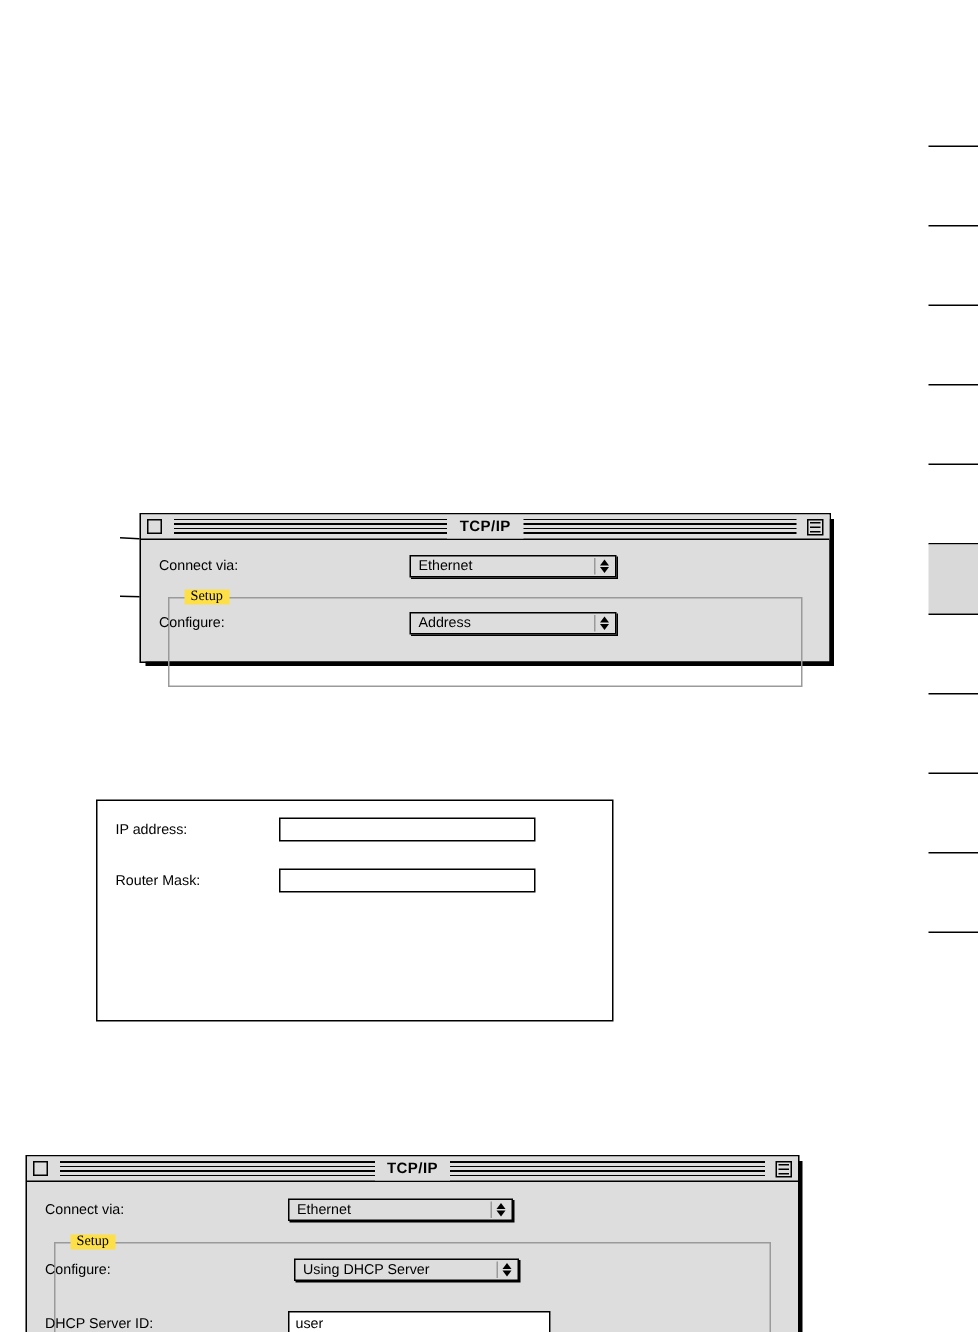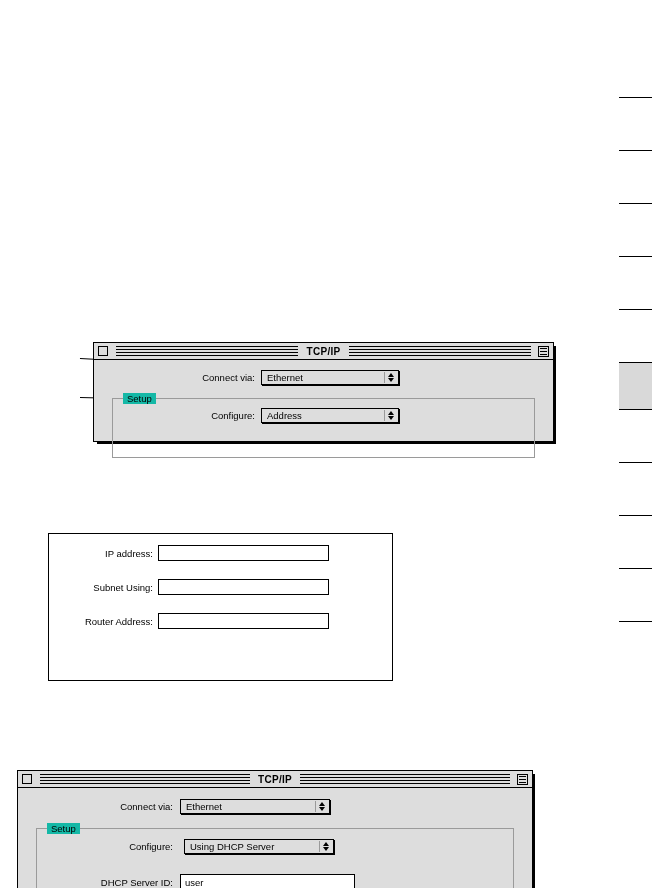--- a/index.html
+++ b/index.html
@@ -135,22 +135,22 @@
 
   
   .field-row {
     display: flex;
     align-items: center;
     position: absolute;
   }
   .field-label {
     font-size: 9.5px;
     color: #000000;
-    text-align: right;
     white-space: nowrap;
+    margin-left: 12px;
   }
   .popup {
     position: relative;
     height: 15px;
     border: 1px solid #000000;
     background: #dddddd;
     box-sizing: border-box;
     display: flex;
     align-items: center;
     padding-left: 5px;
@@ -199,24 +199,25 @@
   
   .groupbox {
     position: absolute;
     border: 1px solid #9a9a9a;
     box-sizing: border-box;
   }
   .groupbox > .gb-title {
     position: absolute;
     top: -6px;
     left: 10px;
-    background: #14b8a6;
+    background: #fde047;
     padding: 0 4px;
     font-size: 9.5px;
     color: #000000;
+    font-family: Liberation Serif, serif;
   }
 
   
   .panel {
     position: absolute;
     border: 1px solid #000000;
     background: #ffffff;
     box-sizing: border-box;
   }
 </style>
@@ -278,42 +279,36 @@
         <span class="arrows">
           <span class="tri-up"></span>
             <span class="tri-down"></span>
         </span>
       </div>
     </div>
 
   </div>
 </div>
 
-<div class="panel" style="left:48px;top:533px;width:345px;height:148px;">
+<div class="panel" style="left:64px;top:533px;width:345px;height:148px;">
 
   <div class="field-row" style="left:0;top:11px;width:100%;">
     <div class="field-label" style="width:104px;">IP address:</div>
     <div class="text-field" style="margin-left:5px;width:171px;">
       <span></span>
     </div>
   </div>
 
   <div class="field-row" style="left:0;top:45px;width:100%;">
-    <div class="field-label" style="width:104px;">Subnet Using:</div>
+    <div class="field-label" style="width:104px;">Router Mask:</div>
     <div class="text-field" style="margin-left:5px;width:171px;">
       <span></span>
     </div>
   </div>
 
-  <div class="field-row" style="left:0;top:79px;width:100%;">
-    <div class="field-label" style="width:104px;">Router Address:</div>
-    <div class="text-field" style="margin-left:5px;width:171px;">
-      <span></span>
-    </div>
-  </div>
 
 
 </div>
 
 <div class="mac-window" style="left:17px;top:770px;width:516px;height:130px;">
   <div class="shadow-r"></div>
 
   <div class="titlebar">
     <div class="close-box"></div>
     <div class="title-stripes"></div>

